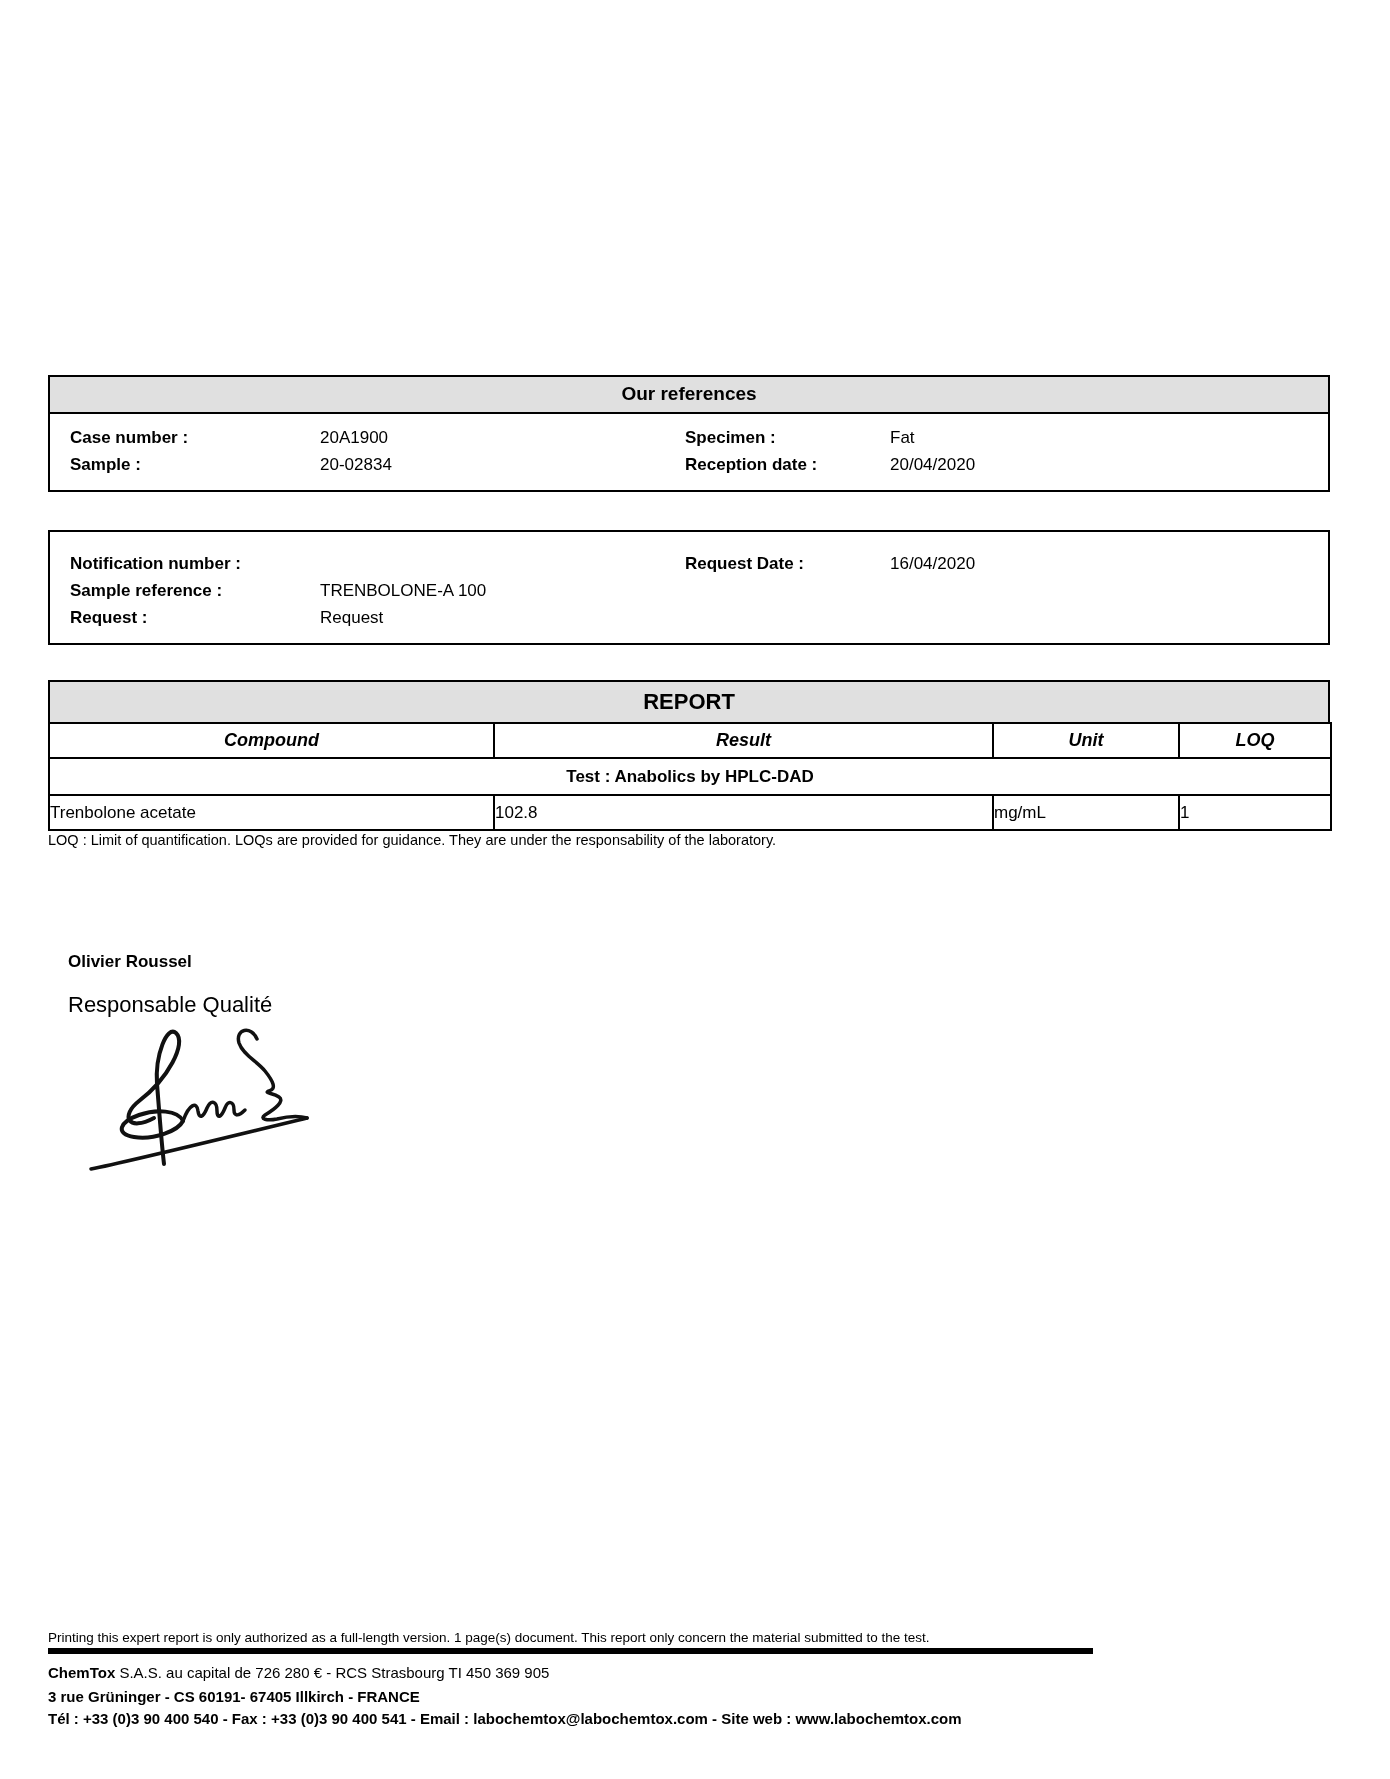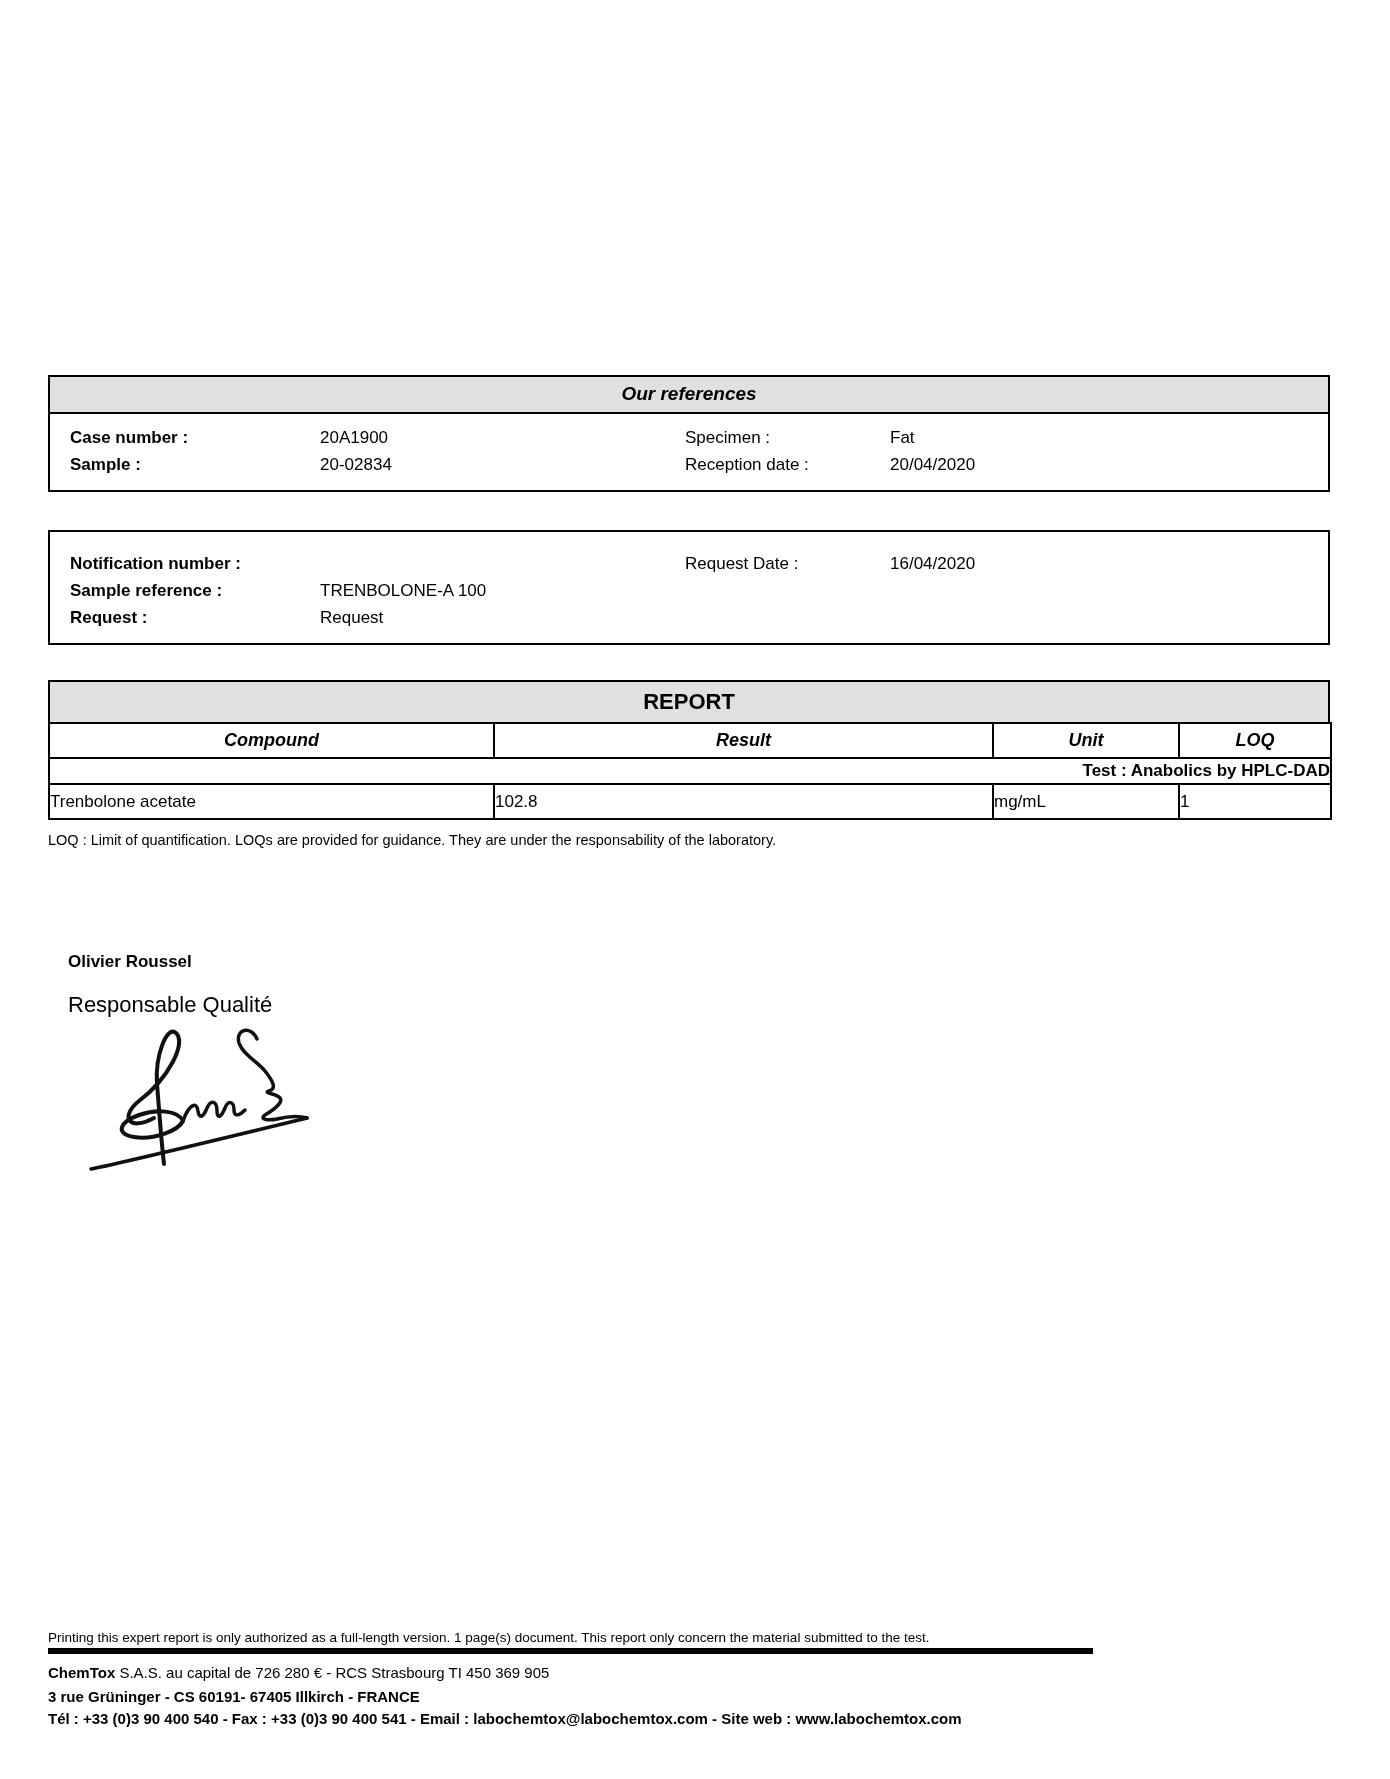--- a/index.html
+++ b/index.html
@@ -3,40 +3,40 @@
 <meta charset="utf-8">
 <style>
   html,body{margin:0;padding:0;background:#ffffff;}
   .page{
     position:relative;width:1390px;height:1779px;background:#ffffff;
     font-family:"Liberation Sans", sans-serif;color:#000;overflow:hidden;
   }
   .refbox{position:absolute;left:48px;width:1282px;border:2px solid #000;box-sizing:border-box;background:#fff;}
   .box-hdr{
     background:#e0e0e0;border-bottom:2px solid #000;text-align:center;
-    font-weight:bold;font-style:italic;font-size:19px;padding:6px 0 7px 0;
+    font-weight:bold;font-size:19px;padding:6px 0 7px 0;
   }
   .box-body{padding:10px 0 12px 0;}
   .frow{display:flex;align-items:center;height:27px;font-size:17px;}
   .lbl-l{margin-left:20px;width:250px;font-weight:bold;flex:0 0 auto;}
   .val-l{width:365px;white-space:pre;flex:0 0 auto;}
-  .lbl-r{width:205px;font-weight:normal;flex:0 0 auto;}
+  .lbl-r{width:205px;font-weight:bold;flex:0 0 auto;}
   .val-r{flex:1;white-space:pre;}
   .report-wrap{position:absolute;left:48px;top:680px;width:1282px;box-sizing:border-box;}
   .report-title{
     border:2px solid #000;background:#e0e0e0;text-align:center;
     font-weight:bold;font-size:22px;padding:7px 0;box-sizing:border-box;
   }
   table.rpt{
     border-collapse:collapse;table-layout:fixed;width:1282px;margin-top:-2px;
     font-size:17px;
   }
   table.rpt td,table.rpt th{border:2px solid #000;box-sizing:border-box;padding:0;}
   th.colhdr{font-weight:bold;font-style:italic;font-size:18px;height:35px;text-align:center;}
-  td.testrow{font-weight:bold;height:26px;padding-left:14px;text-align:right;}
+  td.testrow{font-weight:bold;height:37px;padding-left:14px;text-align:center;}
   td.cell{height:35px;text-align:left;}
   td.cell-left{height:32px;text-align:left;padding-left:12px;}
   .footnote{position:absolute;left:48px;top:832px;font-size:14.5px;}
   .sig-name{position:absolute;left:68px;top:952px;font-size:17px;font-weight:bold;}
   .sig-title{position:absolute;left:68px;top:992px;font-size:22px;}
   .sig-svg{position:absolute;left:70px;top:1022px;}
   .notice{position:absolute;left:48px;top:1630px;font-size:13.5px;}
   .rule{position:absolute;left:48px;top:1648px;width:1045px;height:6px;background:#000;}
   .f-line1{position:absolute;left:48px;top:1664px;font-size:15px;}
   .f-line1 b{font-weight:bold;}

